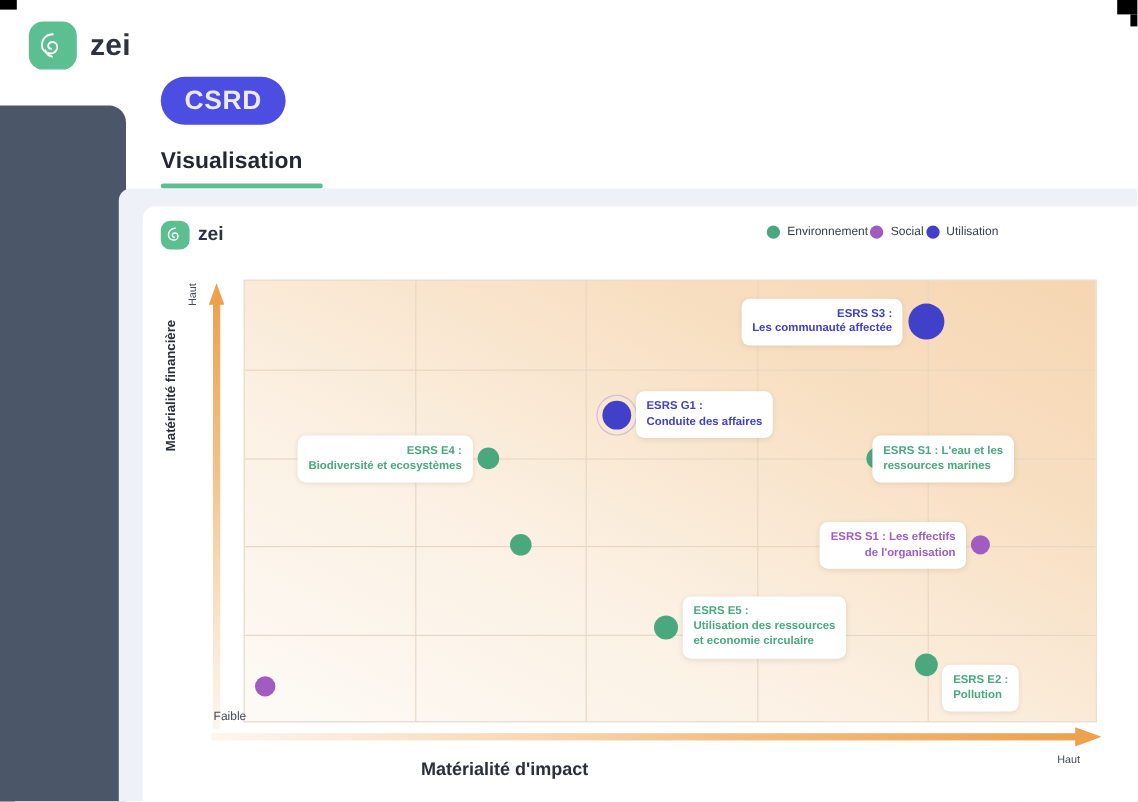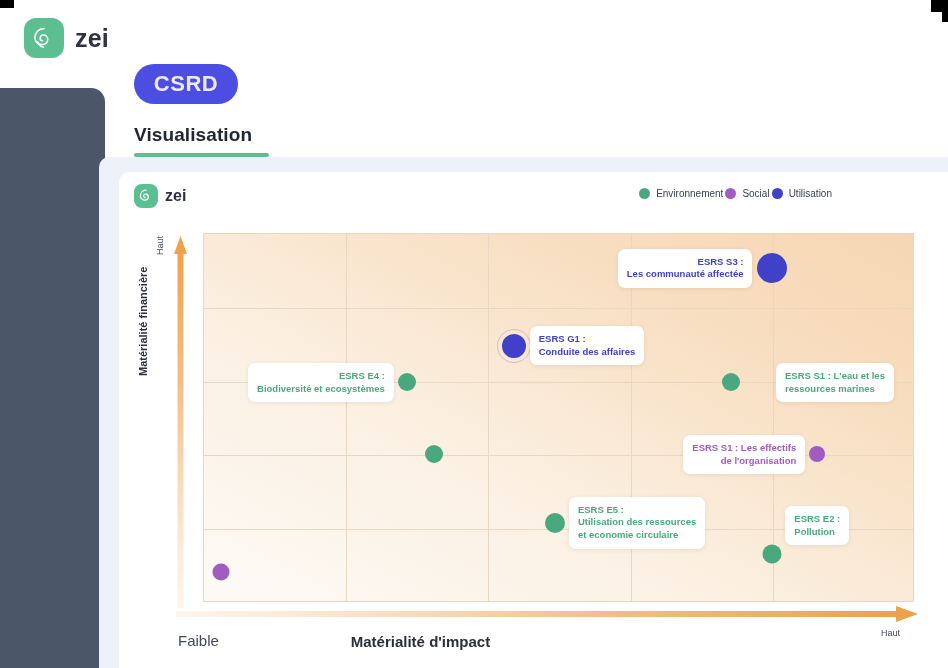--- a/index.html
+++ b/index.html
@@ -128,22 +128,22 @@
     transform: rotate(-90deg); transform-origin: left top;
     white-space: nowrap;
     font-size: 9px; color: #434a59;
   }
   #x-axis-title {
     position: absolute; left: 0; right: 15px; top: 633px;
     text-align: center;
     font-size: 15px; font-weight: 700; color: #2a2f3c;
   }
   #x-low-label {
-    position: absolute; left: 178px; top: 632px;
-    font-size: 15px; color: #434a59;
+    position: absolute; left: 178px; top: 592px;
+    font-size: 10px; color: #434a59;
   }
   #x-high-label {
     position: absolute; left: 881px; top: 628px;
     font-size: 9px; color: #434a59;
   }
 
   
   .pt {
     position: absolute; border-radius: 50%;
     transform: translate(-50%, -50%);
@@ -269,33 +269,33 @@
   <div id="x-axis-title">Matérialité d'impact</div>
   <div id="x-low-label">Faible</div>
   <div id="x-high-label">Haut</div>
 
 <div class="pt" title="ESRS E4" style="left: 407.057px; top: 382.445px; width: 18px; height: 18px; background: rgb(74, 168, 126);"></div>
     <div class="dlabel right" style="color: rgb(74, 168, 126); left: 248.057px; top: 362.945px;">
       <div>ESRS E4 :</div>
       <div>Biodiversité et ecosystèmes</div>
     </div>
     <div class="pt" title="ESRS S1 eau" style="left: 731.273px; top: 382.445px; width: 18px; height: 18px; background: rgb(74, 168, 126);"></div>
-    <div class="dlabel left" style="color: rgb(74, 168, 126); left: 776px; top: 362.945px;">
+    <div class="dlabel left" style="color: rgb(74, 168, 126); left: 727px; top: 362.945px;">
       <div>ESRS S1 : L'eau et les</div>
       <div>ressources marines</div>
     </div>
     <div class="pt" title="ESRS E1" style="left: 434.075px; top: 454.4px; width: 18px; height: 18px; background: rgb(74, 168, 126);"></div>
     <div class="pt" title="ESRS E5" style="left: 554.945px; top: 522.665px; width: 20px; height: 20px; background: rgb(74, 168, 126);"></div>
     <div class="dlabel left" style="color: rgb(74, 168, 126); left: 568.945px; top: 496.665px;">
       <div>ESRS E5 :</div>
       <div>Utilisation des ressources</div>
       <div>et economie circulaire</div>
     </div>
     <div class="pt" title="ESRS E2" style="left: 771.8px; top: 554.03px; width: 19px; height: 19px; background: rgb(74, 168, 126);"></div>
-    <div class="dlabel left" style="color: rgb(74, 168, 126); left: 785.3px; top: 506px;">
+    <div class="dlabel left" style="color: rgb(74, 168, 126); left: 785.3px; top: 554px;">
       <div>ESRS E2 :</div>
       <div>Pollution</div>
     </div>
     <div class="pt" title="ESRS S1 effectifs" style="left: 817.304px; top: 454.4px; width: 16px; height: 16px; background: rgb(160, 92, 192);"></div>
     <div class="dlabel right" style="color: rgb(160, 92, 192); left: 683.304px; top: 434.9px;">
       <div>ESRS S1 : Les effectifs</div>
       <div>de l'organisation</div>
     </div>
     <div class="pt" title="ESRS S1 travailleurs" style="left: 220.775px; top: 572.48px; width: 17px; height: 17px; background: rgb(160, 92, 192);"></div>
     <div class="pt" title="ESRS S3" style="left: 771.8px; top: 268.055px; width: 30px; height: 30px; background: rgb(64, 64, 200);"></div>

